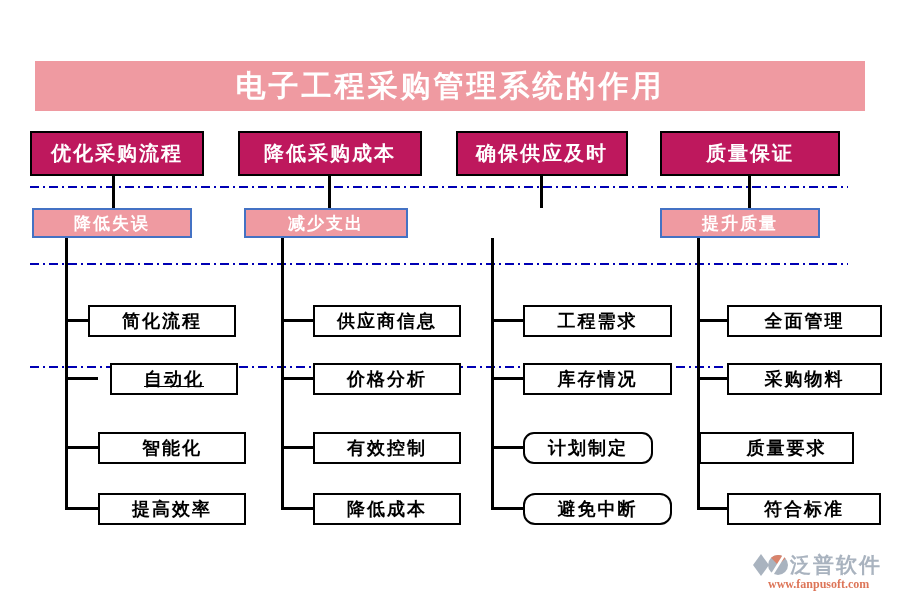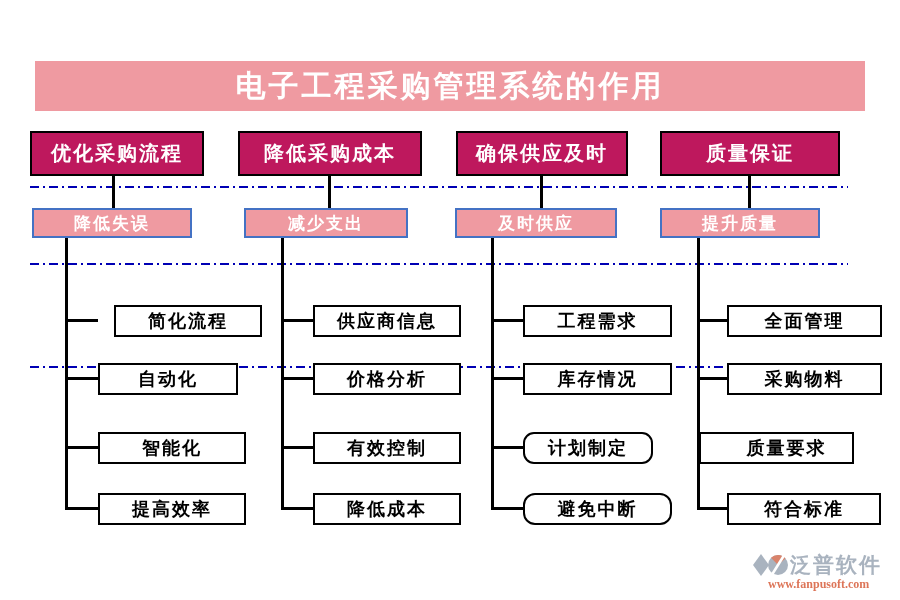--- a/index.html
+++ b/index.html
@@ -44,41 +44,40 @@
   <div class="title-banner">电子工程采购管理系统的作用</div>
 
   <div class="box box-blue" style="left:30px;width:174px;">优化采购流程</div>
   <div class="vline" style="left:112px;top:176px;height:32px;"></div>
   <div class="box box-pink" style="left:32px;width:160px;">降低失误</div>
   <div class="vline" style="left:65px;top:238px;height:272px;"></div>
   <div class="hline" style="left:65px;top:319px;width:33px;"></div>
   <div class="hline" style="left:65px;top:377px;width:33px;"></div>
   <div class="hline" style="left:65px;top:446px;width:33px;"></div>
   <div class="hline" style="left:65px;top:507px;width:33px;"></div>
-  <div class="box box-leaf" style="left:114px;top:305px;width:148px;">简化流程</div>
-  <div class="box box-leaf" style="left:98px;top:363px;width:140px;">自动化</div>
+  <div class="box box-leaf" style="left:88px;top:305px;width:148px;">简化流程</div>
+  <div class="box box-leaf" style="left:110px;top:363px;width:128px;text-decoration:underline;">自动化</div>
   <div class="box box-leaf" style="left:98px;top:432px;width:148px;">智能化</div>
   <div class="box box-leaf" style="left:98px;top:493px;width:148px;">提高效率</div>
 
   <div class="box box-blue" style="left:238px;width:184px;">降低采购成本</div>
   <div class="vline" style="left:328px;top:176px;height:32px;"></div>
   <div class="box box-pink" style="left:244px;width:164px;">减少支出</div>
   <div class="vline" style="left:281px;top:238px;height:272px;"></div>
   <div class="hline" style="left:281px;top:319px;width:32px;"></div>
   <div class="hline" style="left:281px;top:377px;width:32px;"></div>
   <div class="hline" style="left:281px;top:446px;width:32px;"></div>
   <div class="hline" style="left:281px;top:507px;width:32px;"></div>
   <div class="box box-leaf" style="left:313px;top:305px;width:148px;">供应商信息</div>
   <div class="box box-leaf" style="left:313px;top:363px;width:148px;">价格分析</div>
   <div class="box box-leaf" style="left:313px;top:432px;width:148px;">有效控制</div>
   <div class="box box-leaf" style="left:313px;top:493px;width:148px;">降低成本</div>
 
   <div class="box box-blue" style="left:456px;width:172px;">确保供应及时</div>
   <div class="vline" style="left:540px;top:176px;height:32px;"></div>
-  <div class="box box-pink" style="left:455px;width:162px;">及时供应</div>
   <div class="vline" style="left:491px;top:238px;height:272px;"></div>
   <div class="hline" style="left:491px;top:319px;width:32px;"></div>
   <div class="hline" style="left:491px;top:377px;width:32px;"></div>
   <div class="hline" style="left:491px;top:446px;width:32px;"></div>
   <div class="hline" style="left:491px;top:507px;width:32px;"></div>
   <div class="box box-leaf" style="left:523px;top:363px;width:149px;">库存情况</div>
   <div class="box box-leaf" style="left:523px;top:305px;width:149px;">工程需求</div>
   <div class="box box-leaf" style="left:523px;top:432px;width:130px;border-radius:11px;">计划制定</div>
   <div class="box box-leaf" style="left:523px;top:493px;width:149px;border-radius:12px;">避免中断</div>
 

